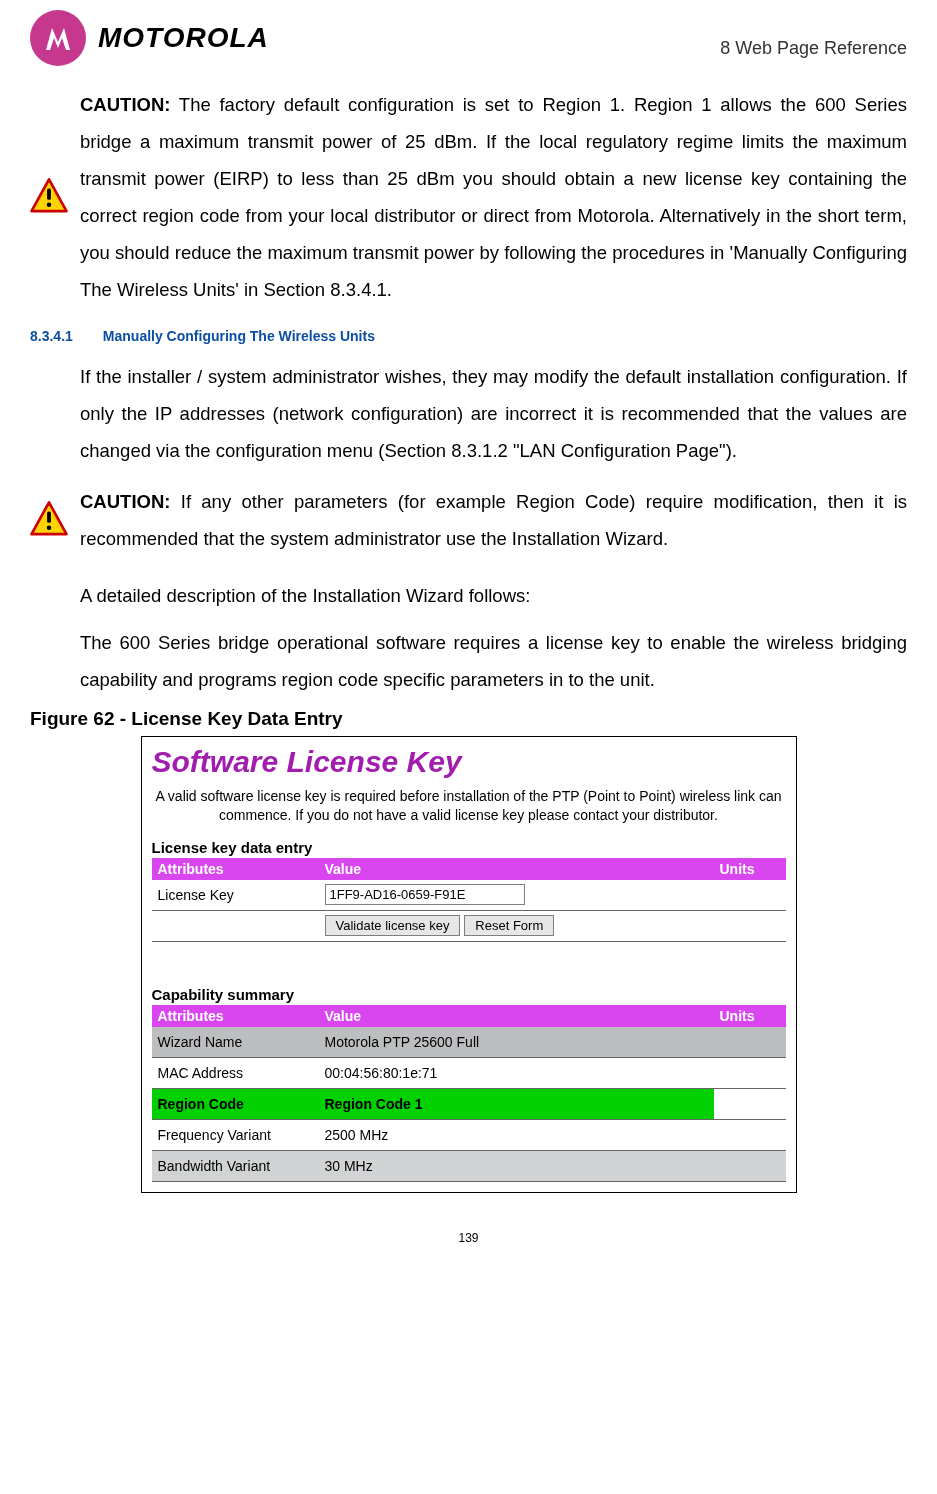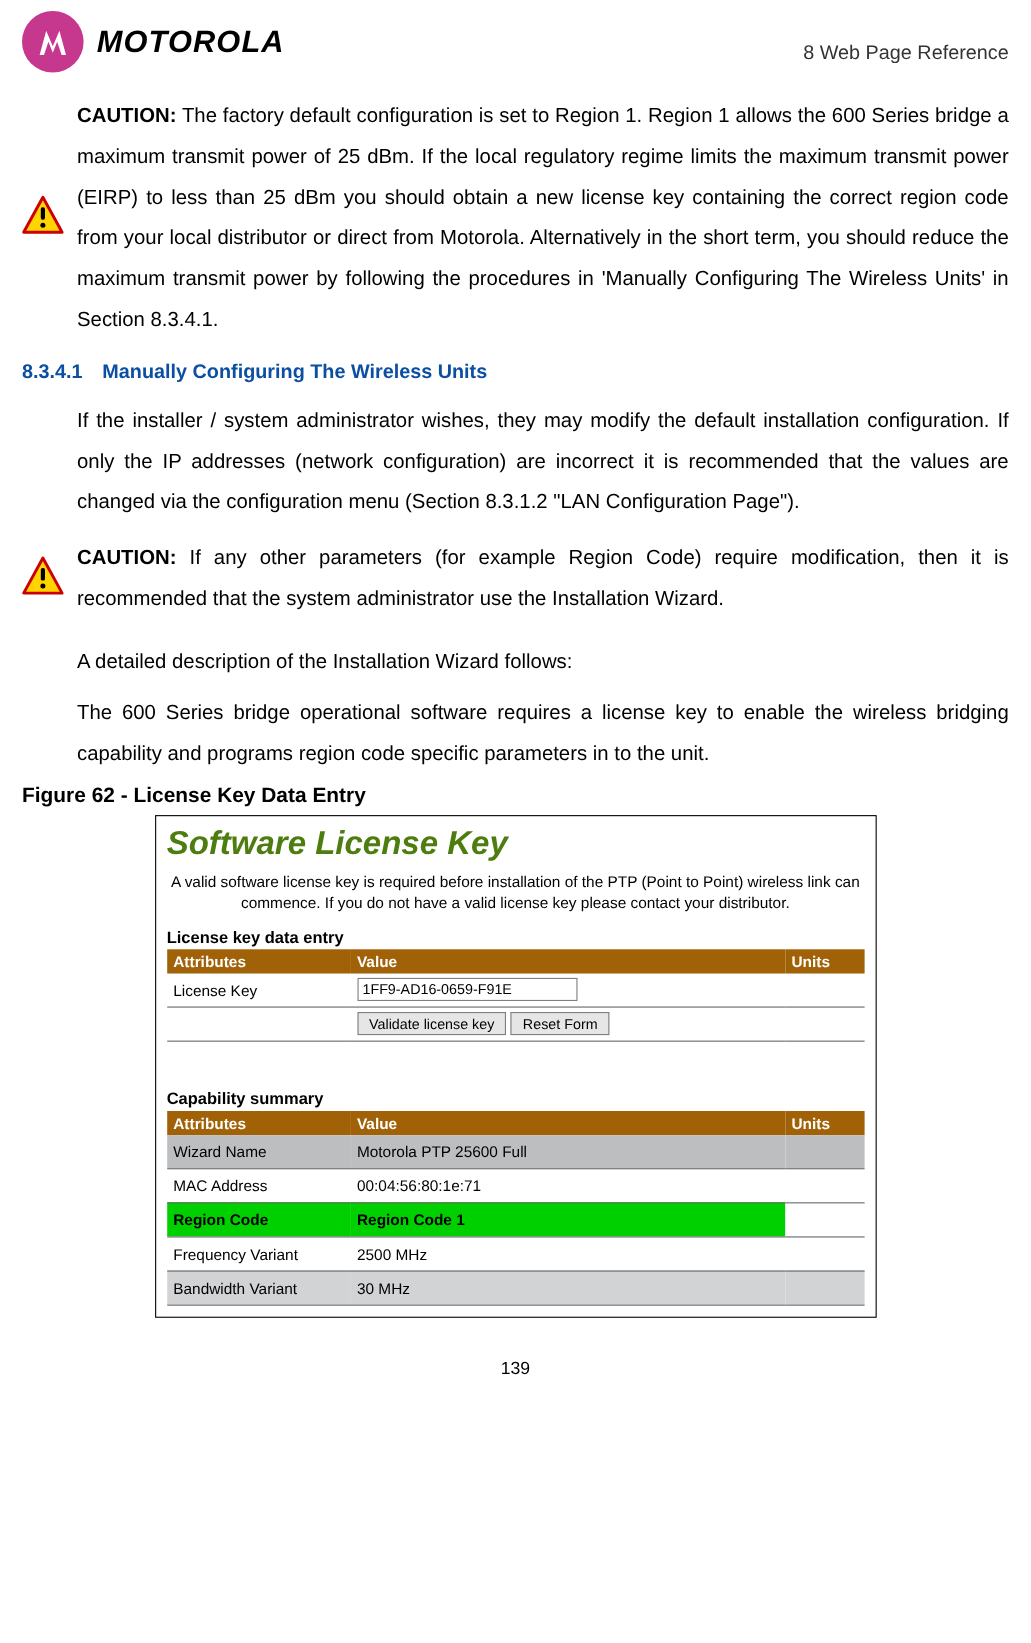--- a/index.html
+++ b/index.html
@@ -5,21 +5,21 @@
     body {
       font-family: Arial, Helvetica, sans-serif;
       margin: 0;
       padding: 0;
       color: #000;
       width: 937px;
       position: relative;
       background: #fff;
     }
     .page {
-      padding: 0 20px;
+      padding: 0 30px;
       box-sizing: border-box;
     }
     .header {
       display: flex;
       align-items: center;
       justify-content: space-between;
       padding: 10px 0 5px 0;
     }
     .logo-block {
       display: flex;
@@ -66,22 +66,22 @@
     }
     .caution-icon svg { width: 38px; height: 38px; }
     .body-text {
       font-size: 18.5px;
       line-height: 2.0;
       text-align: justify;
       color: #000;
     }
     .section-heading {
       display: flex;
-      gap: 18px;
-      font-size: 18px;
+      gap: 30px;
+      font-size: 14px;
       font-weight: bold;
       color: #0b4ea2;
       margin: 18px 0 14px 0;
     }
     .indent {
       margin-left: 50px;
     }
     .figure-caption {
       font-weight: bold;
       font-size: 19px;
@@ -95,42 +95,42 @@
       background: #fff;
     }
     .figure-inner {
       padding: 4px 10px 10px 10px;
       font-family: Arial, sans-serif;
     }
     .fig-title {
       font-size: 30px;
       font-weight: bold;
       font-style: italic;
-      color: #4d7c0f;
+      color: #a21caf;
       margin: 4px 0 8px 0;
     }
     .fig-desc {
       font-size: 14px;
       color: #000;
       line-height: 1.35;
       margin-bottom: 14px;
       text-align: center;
     }
     .fig-section-label {
       font-size: 15px;
       font-weight: bold;
       margin: 6px 0 2px 0;
     }
     .fig-table {
       width: 100%;
       border-collapse: collapse;
       font-size: 14px;
     }
     .fig-table th {
-      background: #a16207;
+      background: #d946ef;
       color: #fff;
       text-align: left;
       padding: 3px 6px;
       font-weight: bold;
     }
     .fig-table td {
       padding: 3px 6px;
       border-bottom: 1px solid #666;
       vertical-align: middle;
       height: 24px;
@@ -153,21 +153,21 @@
       border: 1px solid #7e7e7e;
       background: #e6e6e6;
       cursor: pointer;
     }
     .row-green td { background: #00d000; color: #000; font-weight: bold; }
     .row-green td.col-units-cell { background: #fff; }
     .row-gray td { background: #bcbec0; }
     .row-gray2 td { background: #d1d3d4; }
     .page-number {
       text-align: center;
-      font-size: 16px;
+      font-size: 12px;
       padding: 18px 0 10px 0;
     }
   </style>
 </head>
 <body>
 
 <div class="page">
   <div class="header">
     <div class="logo-block">
       <div class="moto-logo">

